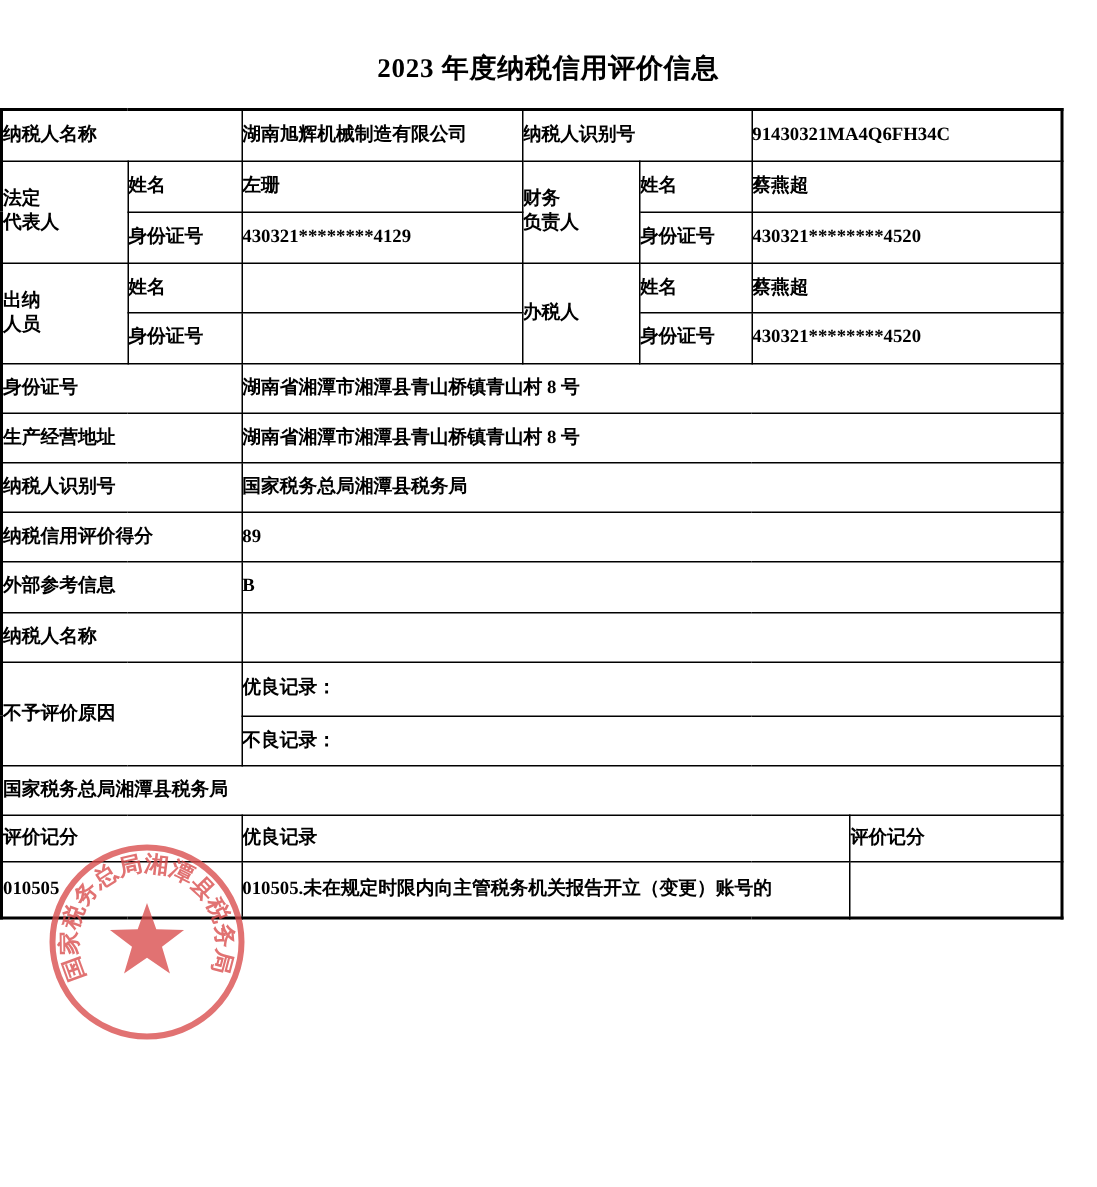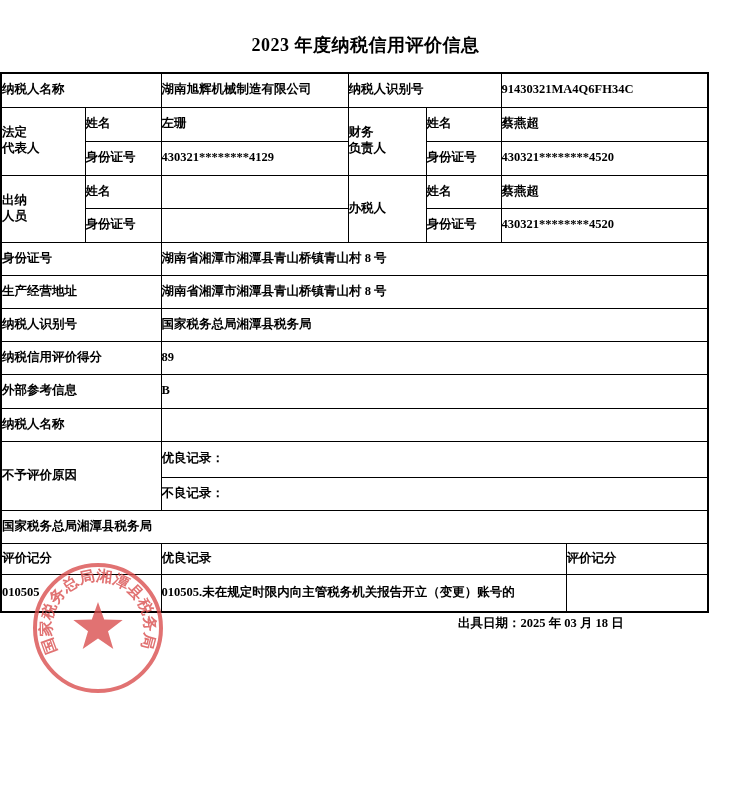--- a/index.html
+++ b/index.html
@@ -128,21 +128,20 @@
     </tr>
     <tr style="height:38px">
       <td colspan="2" class="ctr">010505</td>
       <td colspan="4" class="lbl">010505.未在规定时限内向主管税务机关报告开立（变更）账号的</td>
       <td class="ctr"></td>
     </tr>
   </tbody>
 </table>
 
 <div class="footer-line">
-  <span class="footer-date"><span>出具日期：</span><span>2025 年 03 月 18 日</span></span>
 </div>
 
 <svg class="seal" viewBox="0 0 140 140" xmlns="http://www.w3.org/2000/svg">
   <circle cx="70" cy="70" r="63" fill="none" stroke="#d94b4b" stroke-width="4"></circle>
   <polygon points="70,44 76.2,61.5 94.7,62 80,73.2 85.3,91 70,80.5 54.7,91 60,73.2 45.3,62 63.8,61.5" fill="#d94b4b"></polygon>
   <defs>
     <path id="sealArc" d="M 29.3,93.5 A 47,47 0 1 1 110.7,93.5" fill="none"></path>
   </defs>
   <text font-size="15" font-weight="bold" fill="#d94b4b" font-family="Liberation Serif, DejaVu Serif, serif">
     <textPath href="#sealArc" textLength="192" lengthAdjust="spacingAndGlyphs">国家税务总局湘潭县税务局</textPath>

